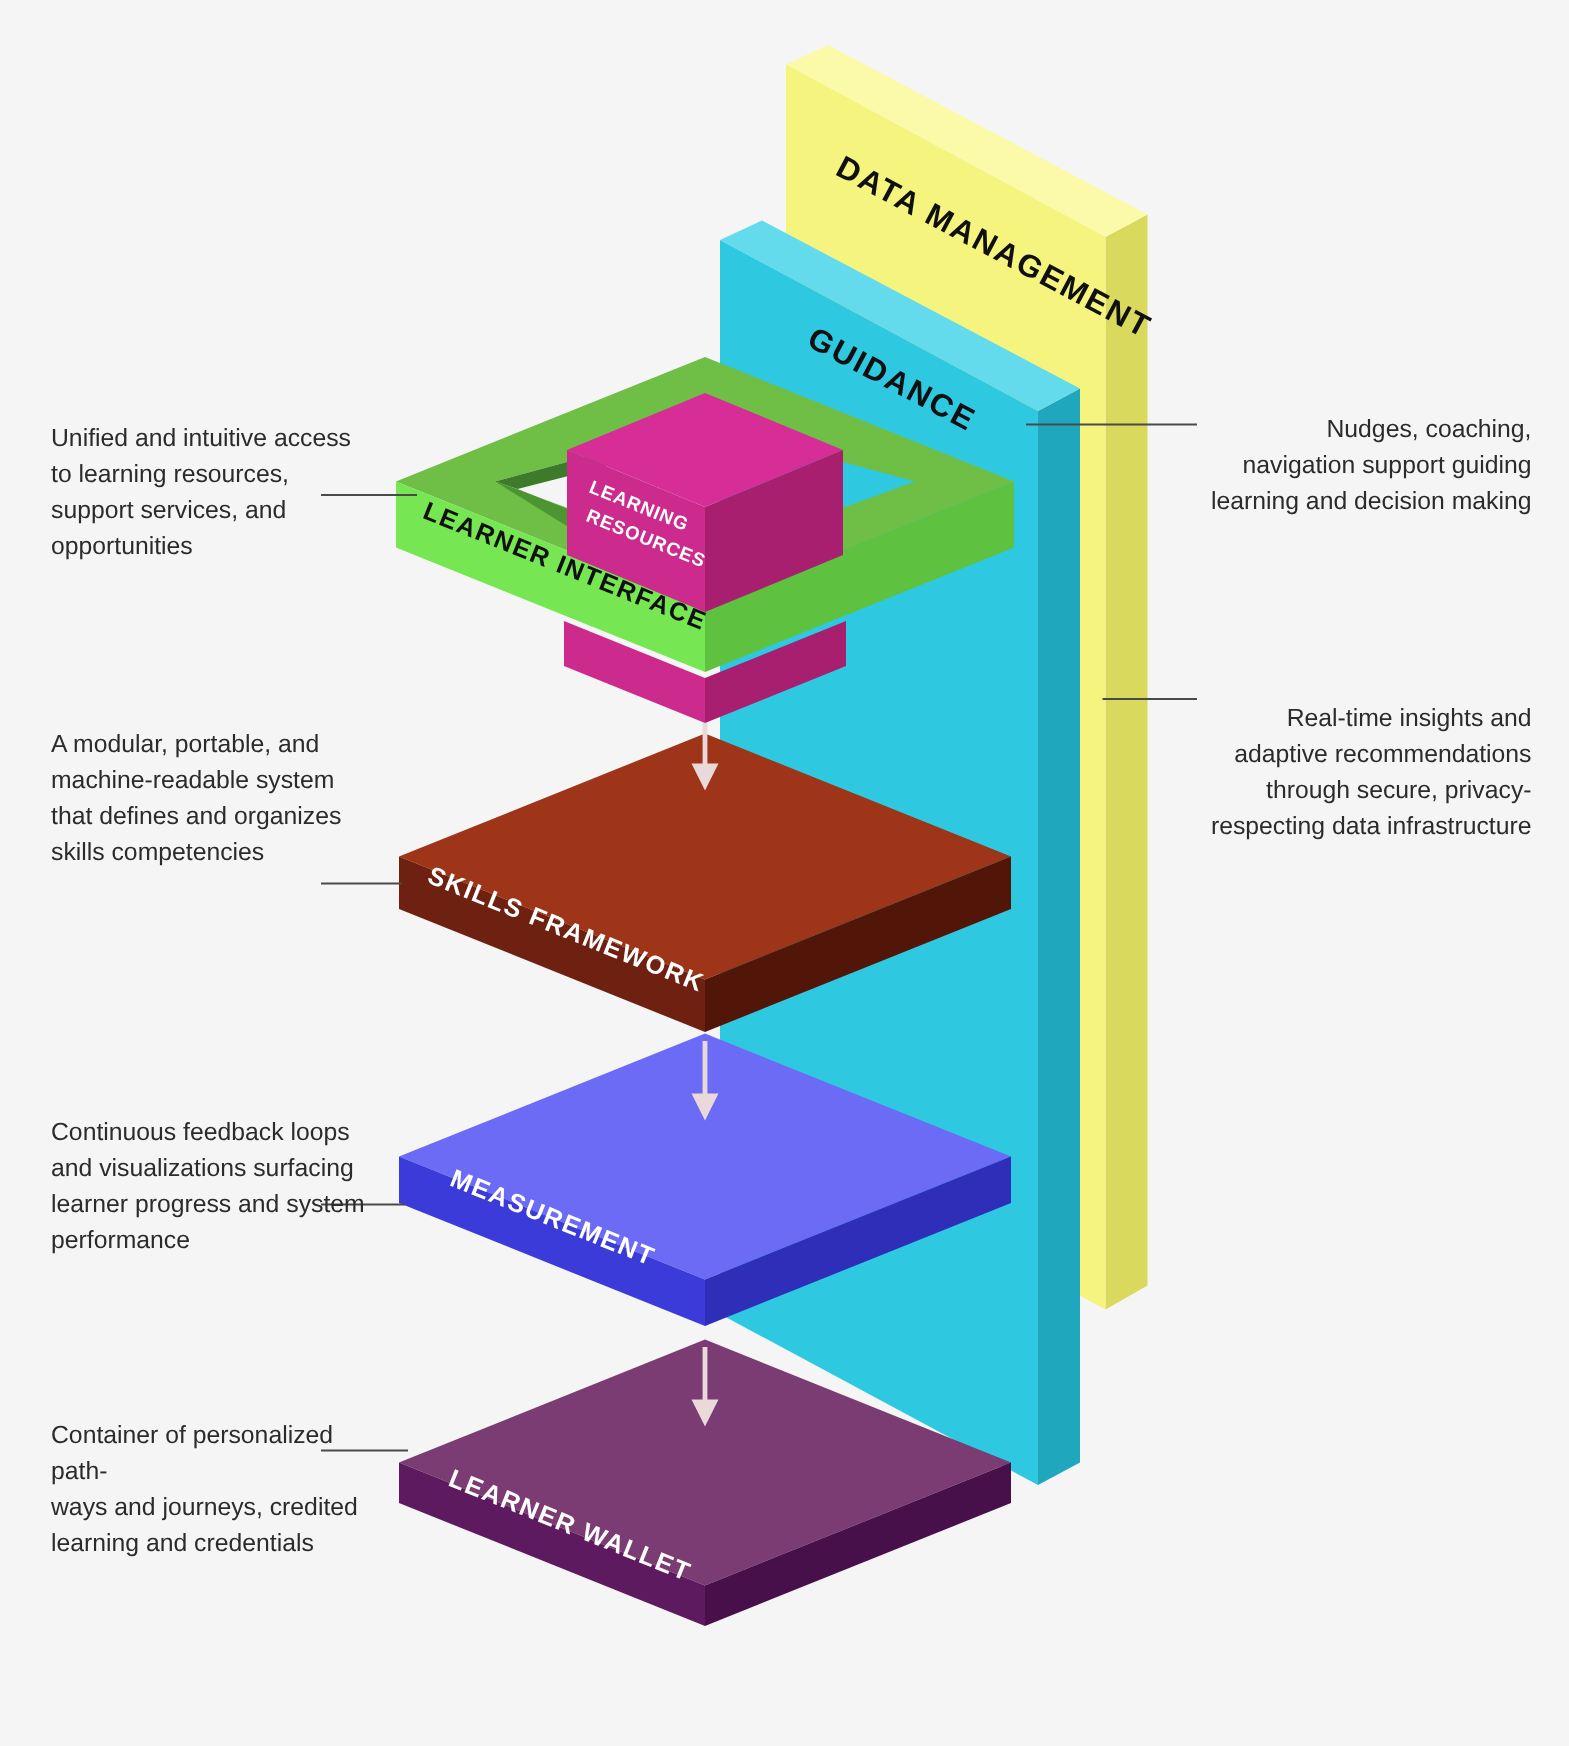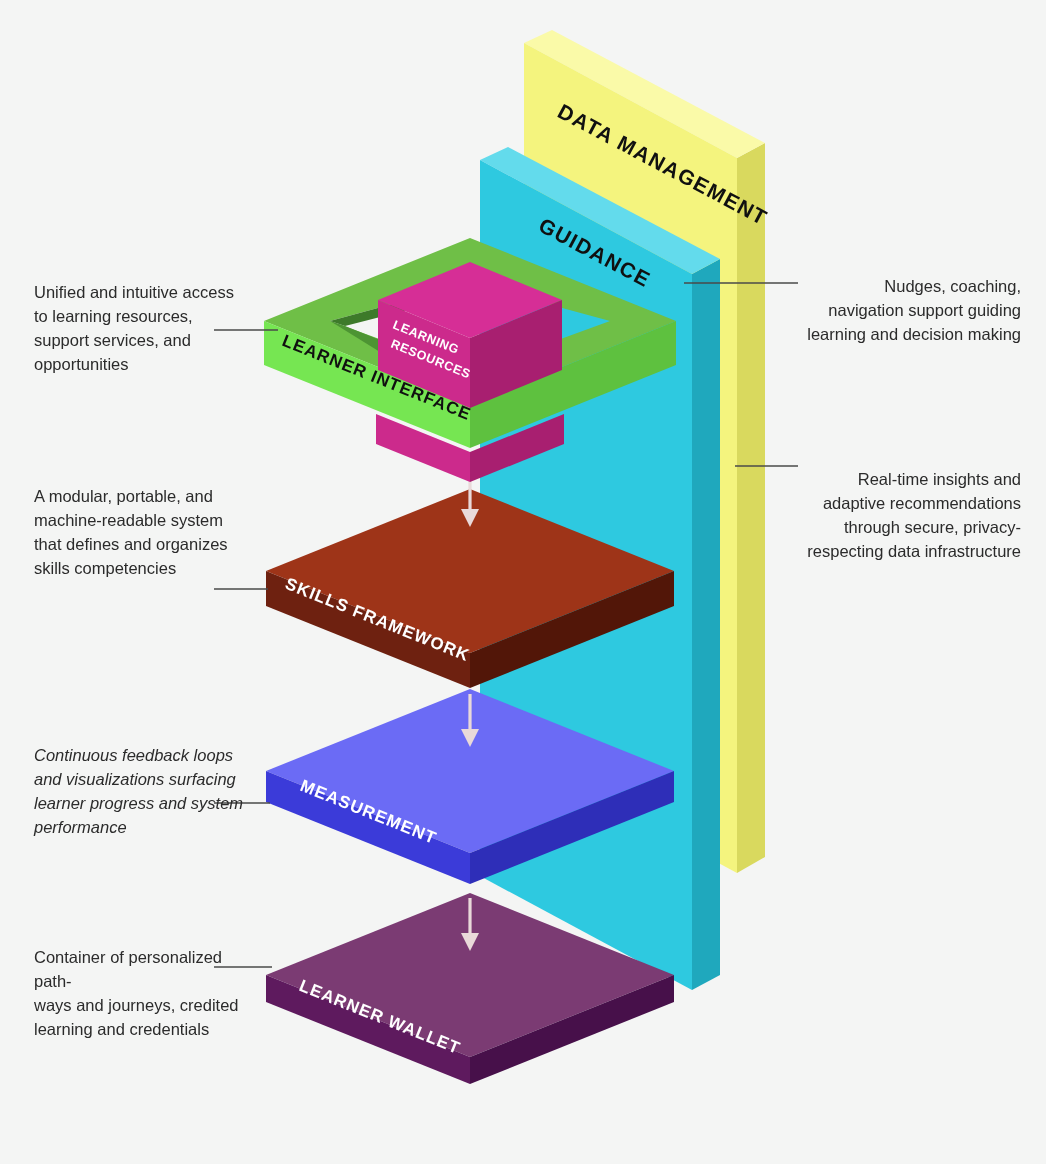--- a/index.html
+++ b/index.html
@@ -35,21 +35,21 @@
     font-size: 16.5px;
     line-height: 1.45;
     color: #2b2b2b;
     white-space: pre-line;
   }
   .annotation.left  { text-align: left; width: 215px; }
   .annotation.right { text-align: right; width: 215px; }
 
   .ann-li { left: 34px;  top: 281px; }
   .ann-sf { left: 34px;  top: 485px; }
-  .ann-ms { left: 34px;  top: 744px; font-style: italic; }
+  .ann-ms { left: 34px;  top: 744px; }
   .ann-lw { left: 34px;  top: 946px; }
   .ann-gd { left: 806px; top: 275px; }
   .ann-dm { left: 806px; top: 450px; margin-top: 18px; }
 
   .slab-label {
     font-family: "Liberation Sans", sans-serif;
     font-weight: bold;
     letter-spacing: 1.1px;
     fill: #ffffff;
     font-size: 17px;

